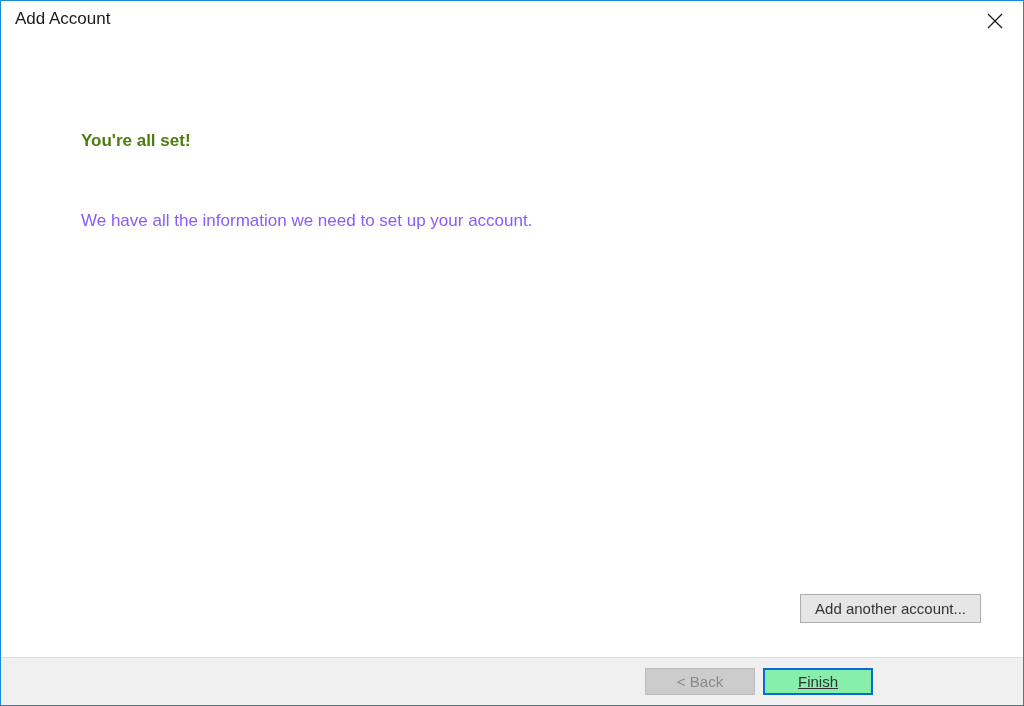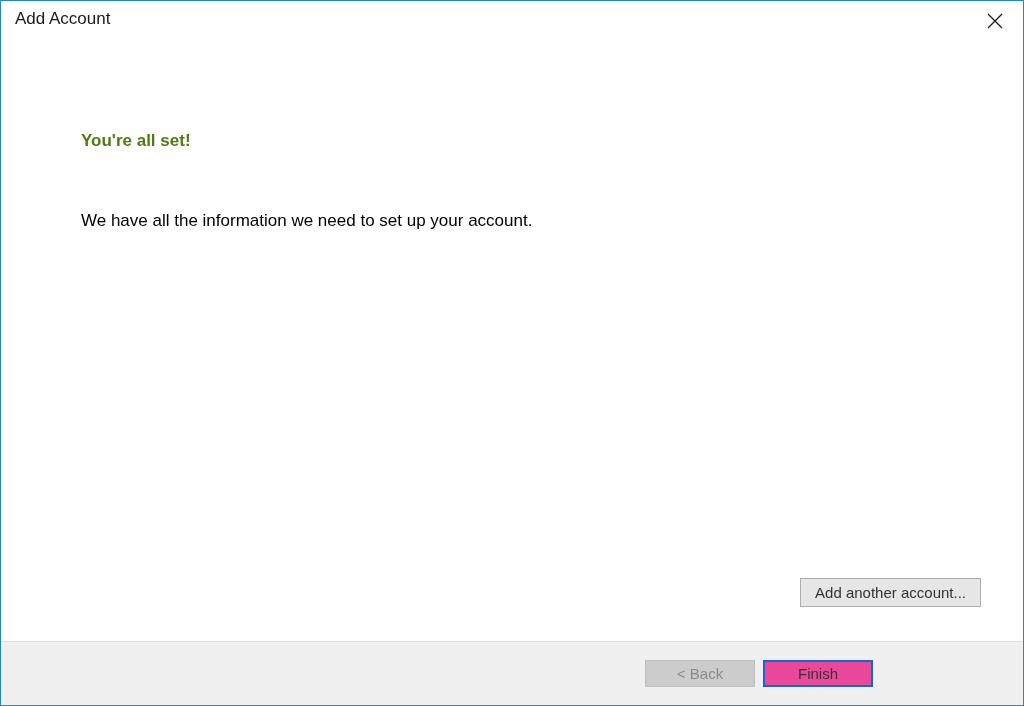--- a/index.html
+++ b/index.html
@@ -44,21 +44,21 @@
       position: relative;
     }
     .headline {
       font-size: 17px;
       font-weight: 700;
       color: #4d7c0f;
       margin-bottom: 60px;
     }
     .body-text {
       font-size: 17px;
-      color: #000000;
+      color: #8b5cf6;
       font-weight: 400;
     }
     .add-another-wrapper {
       position: absolute;
       right: 42px;
       bottom: 34px;
     }
     .btn {
       font-family: "Segoe UI", Tahoma, sans-serif;
       font-size: 15px;
@@ -71,41 +71,42 @@
       text-align: center;
     }
     .btn-add-another {
       padding: 5px 14px;
       background: #e6e6e6;
       min-width: 180px;
     }
     .footer-bar {
       background: #f0f0f0;
       border-top: 1px solid #dcdcdc;
-      height: 64px;
+      height: 48px;
       display: flex;
       align-items: center;
       justify-content: flex-end;
       padding-right: 150px;
       gap: 8px;
     }
     .btn-back {
       background: #cccccc;
       color: #8a8a8a;
       border: 1px solid #bfbfbf;
       cursor: default;
       min-width: 110px;
       padding: 4px 14px;
     }
     .btn-finish {
-      background: #ec4899;
+      background: #86efac;
       border: 2px solid #0a6bd1;
       color: #333;
       min-width: 110px;
       padding: 3px 14px;
+      text-decoration: underline;
     }
   </style>
 </head>
 <body>
 
 <div class="title-bar">
   <div class="window-title">Add Account</div>
   <div class="close-icon">
     <svg width="16" height="16" viewBox="0 0 16 16">
       <line x1="1" y1="1" x2="15" y2="15" stroke="#1a1a1a" stroke-width="1.3"></line>

